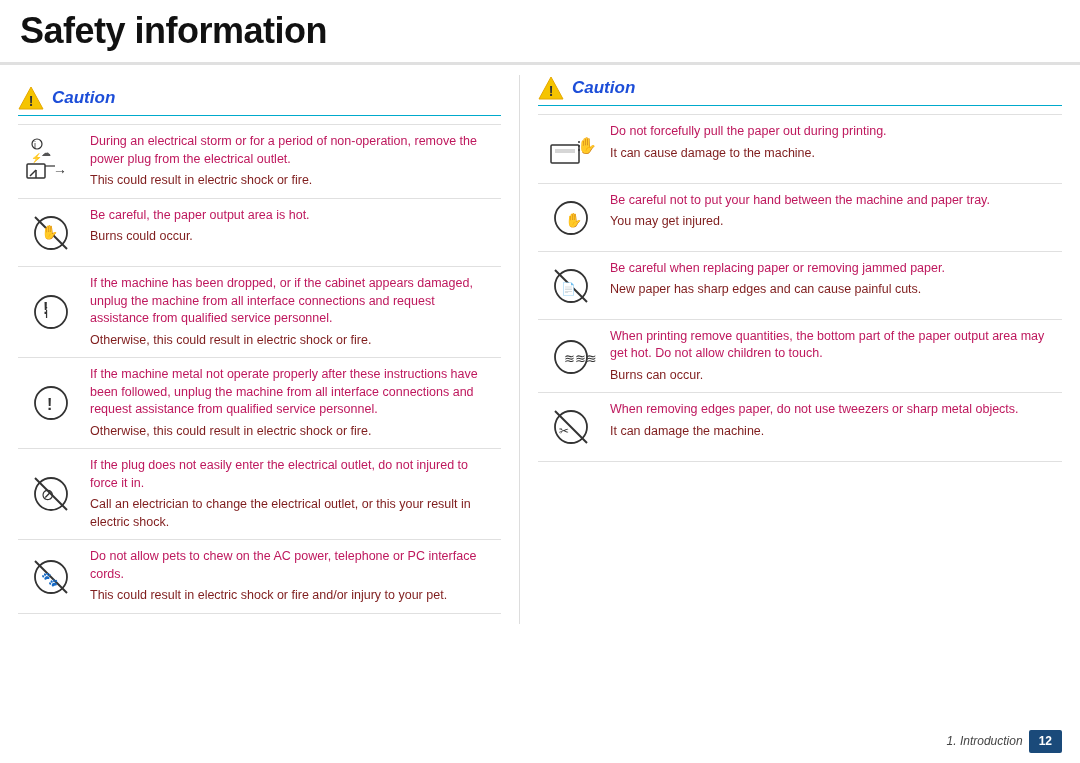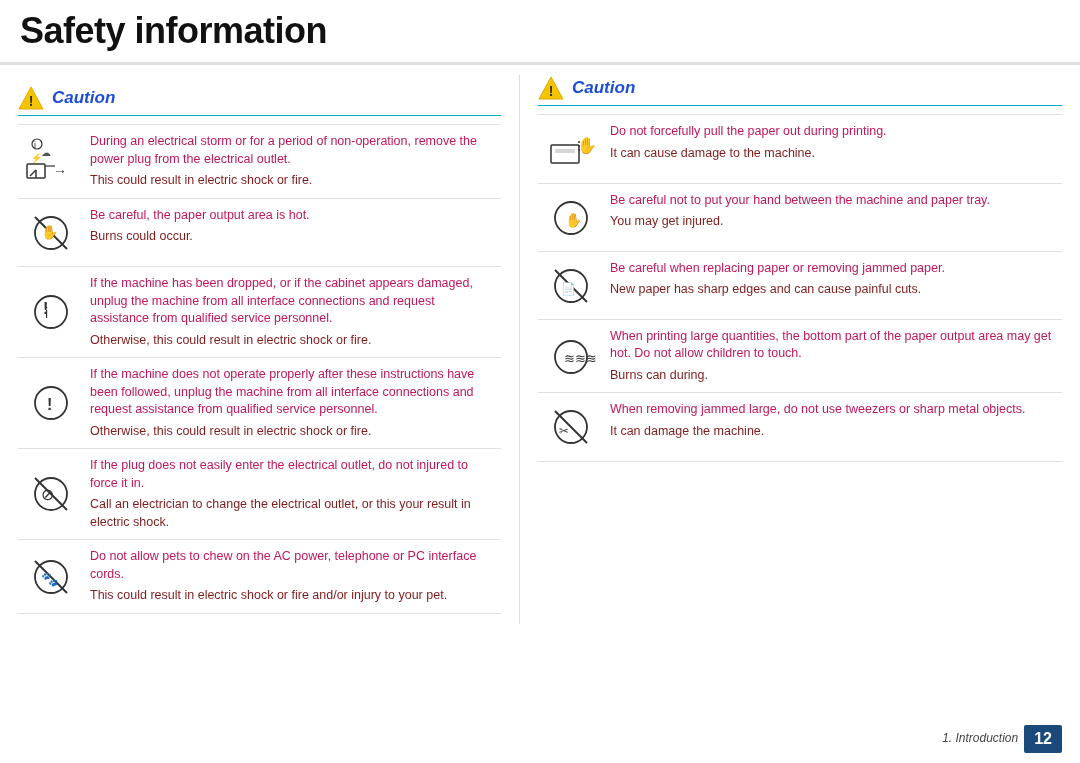--- a/index.html
+++ b/index.html
@@ -119,21 +119,21 @@
       margin-top: 37px;
     }
     .footer-text {
       font-size: 12px;
       color: #444;
       font-style: italic;
     }
     .footer-badge {
       background: #1a4a7a;
       color: #fff;
-      font-size: 16px;
+      font-size: 12px;
       font-weight: 700;
       padding: 3px 10px;
       border-radius: 2px;
     }
   </style>
 </head>
 <body>
 
 <div class="page-header">
   <span class="page-title">Safety information</span>
@@ -192,21 +192,21 @@
       <div class="main-text">If the machine has been dropped, or if the cabinet appears damaged, unplug the machine from all interface connections and request assistance from qualified service personnel.</div>
       <div class="sub-text">Otherwise, this could result in electric shock or fire.</div>
     </td>
   </tr>
           <tr>
     <td class="icon-cell"><svg viewBox="0 0 52 46" xmlns="http://www.w3.org/2000/svg" style="width:52px;height:46px">
       <circle cx="26" cy="26" r="16" fill="none" stroke="#333" stroke-width="1.8"></circle>
       <text x="22" y="33" font-size="16" font-weight="bold" fill="#333">!</text>
     </svg></td>
     <td class="text-cell">
-      <div class="main-text">If the machine does not operate properly after these instructions have been followed, unplug the machine from all interface connections and request assistance from qualified service personnel.</div>
+      <div class="main-text">If the machine metal not operate properly after these instructions have been followed, unplug the machine from all interface connections and request assistance from qualified service personnel.</div>
       <div class="sub-text">Otherwise, this could result in electric shock or fire.</div>
     </td>
   </tr>
           <tr>
     <td class="icon-cell"><svg viewBox="0 0 52 46" xmlns="http://www.w3.org/2000/svg" style="width:52px;height:46px">
       <circle cx="26" cy="26" r="16" fill="none" stroke="#333" stroke-width="1.8"></circle>
       <line x1="10" y1="10" x2="42" y2="42" stroke="#333" stroke-width="2"></line>
       <text x="16" y="32" font-size="16" fill="#333">⊘</text>
     </svg></td>
     <td class="text-cell">
@@ -274,32 +274,32 @@
       <div class="main-text">Be careful when replacing paper or removing jammed paper.</div>
       <div class="sub-text">New paper has sharp edges and can cause painful cuts.</div>
     </td>
   </tr>
           <tr>
     <td class="icon-cell"><svg viewBox="0 0 52 46" xmlns="http://www.w3.org/2000/svg" style="width:52px;height:46px">
       <circle cx="26" cy="26" r="16" fill="none" stroke="#333" stroke-width="1.8"></circle>
       <text x="19" y="32" font-size="13" fill="#333">≋≋≋</text>
     </svg></td>
     <td class="text-cell">
-      <div class="main-text">When printing large quantities, the bottom part of the paper output area may get hot. Do not allow children to touch.</div>
-      <div class="sub-text">Burns can during.</div>
+      <div class="main-text">When printing remove quantities, the bottom part of the paper output area may get hot. Do not allow children to touch.</div>
+      <div class="sub-text">Burns can occur.</div>
     </td>
   </tr>
           <tr>
     <td class="icon-cell"><svg viewBox="0 0 52 46" xmlns="http://www.w3.org/2000/svg" style="width:52px;height:46px">
       <circle cx="26" cy="26" r="16" fill="none" stroke="#333" stroke-width="1.8"></circle>
       <line x1="10" y1="10" x2="42" y2="42" stroke="#333" stroke-width="2"></line>
       <text x="14" y="34" font-size="12" fill="#333">✂</text>
     </svg></td>
     <td class="text-cell">
-      <div class="main-text">When removing jammed large, do not use tweezers or sharp metal objects.</div>
+      <div class="main-text">When removing edges paper, do not use tweezers or sharp metal objects.</div>
       <div class="sub-text">It can damage the machine.</div>
     </td>
   </tr>
         </tbody>
     </table>
   </div>
 </div>
 
 <div class="page-footer">
   <span class="footer-text">1. Introduction</span>

